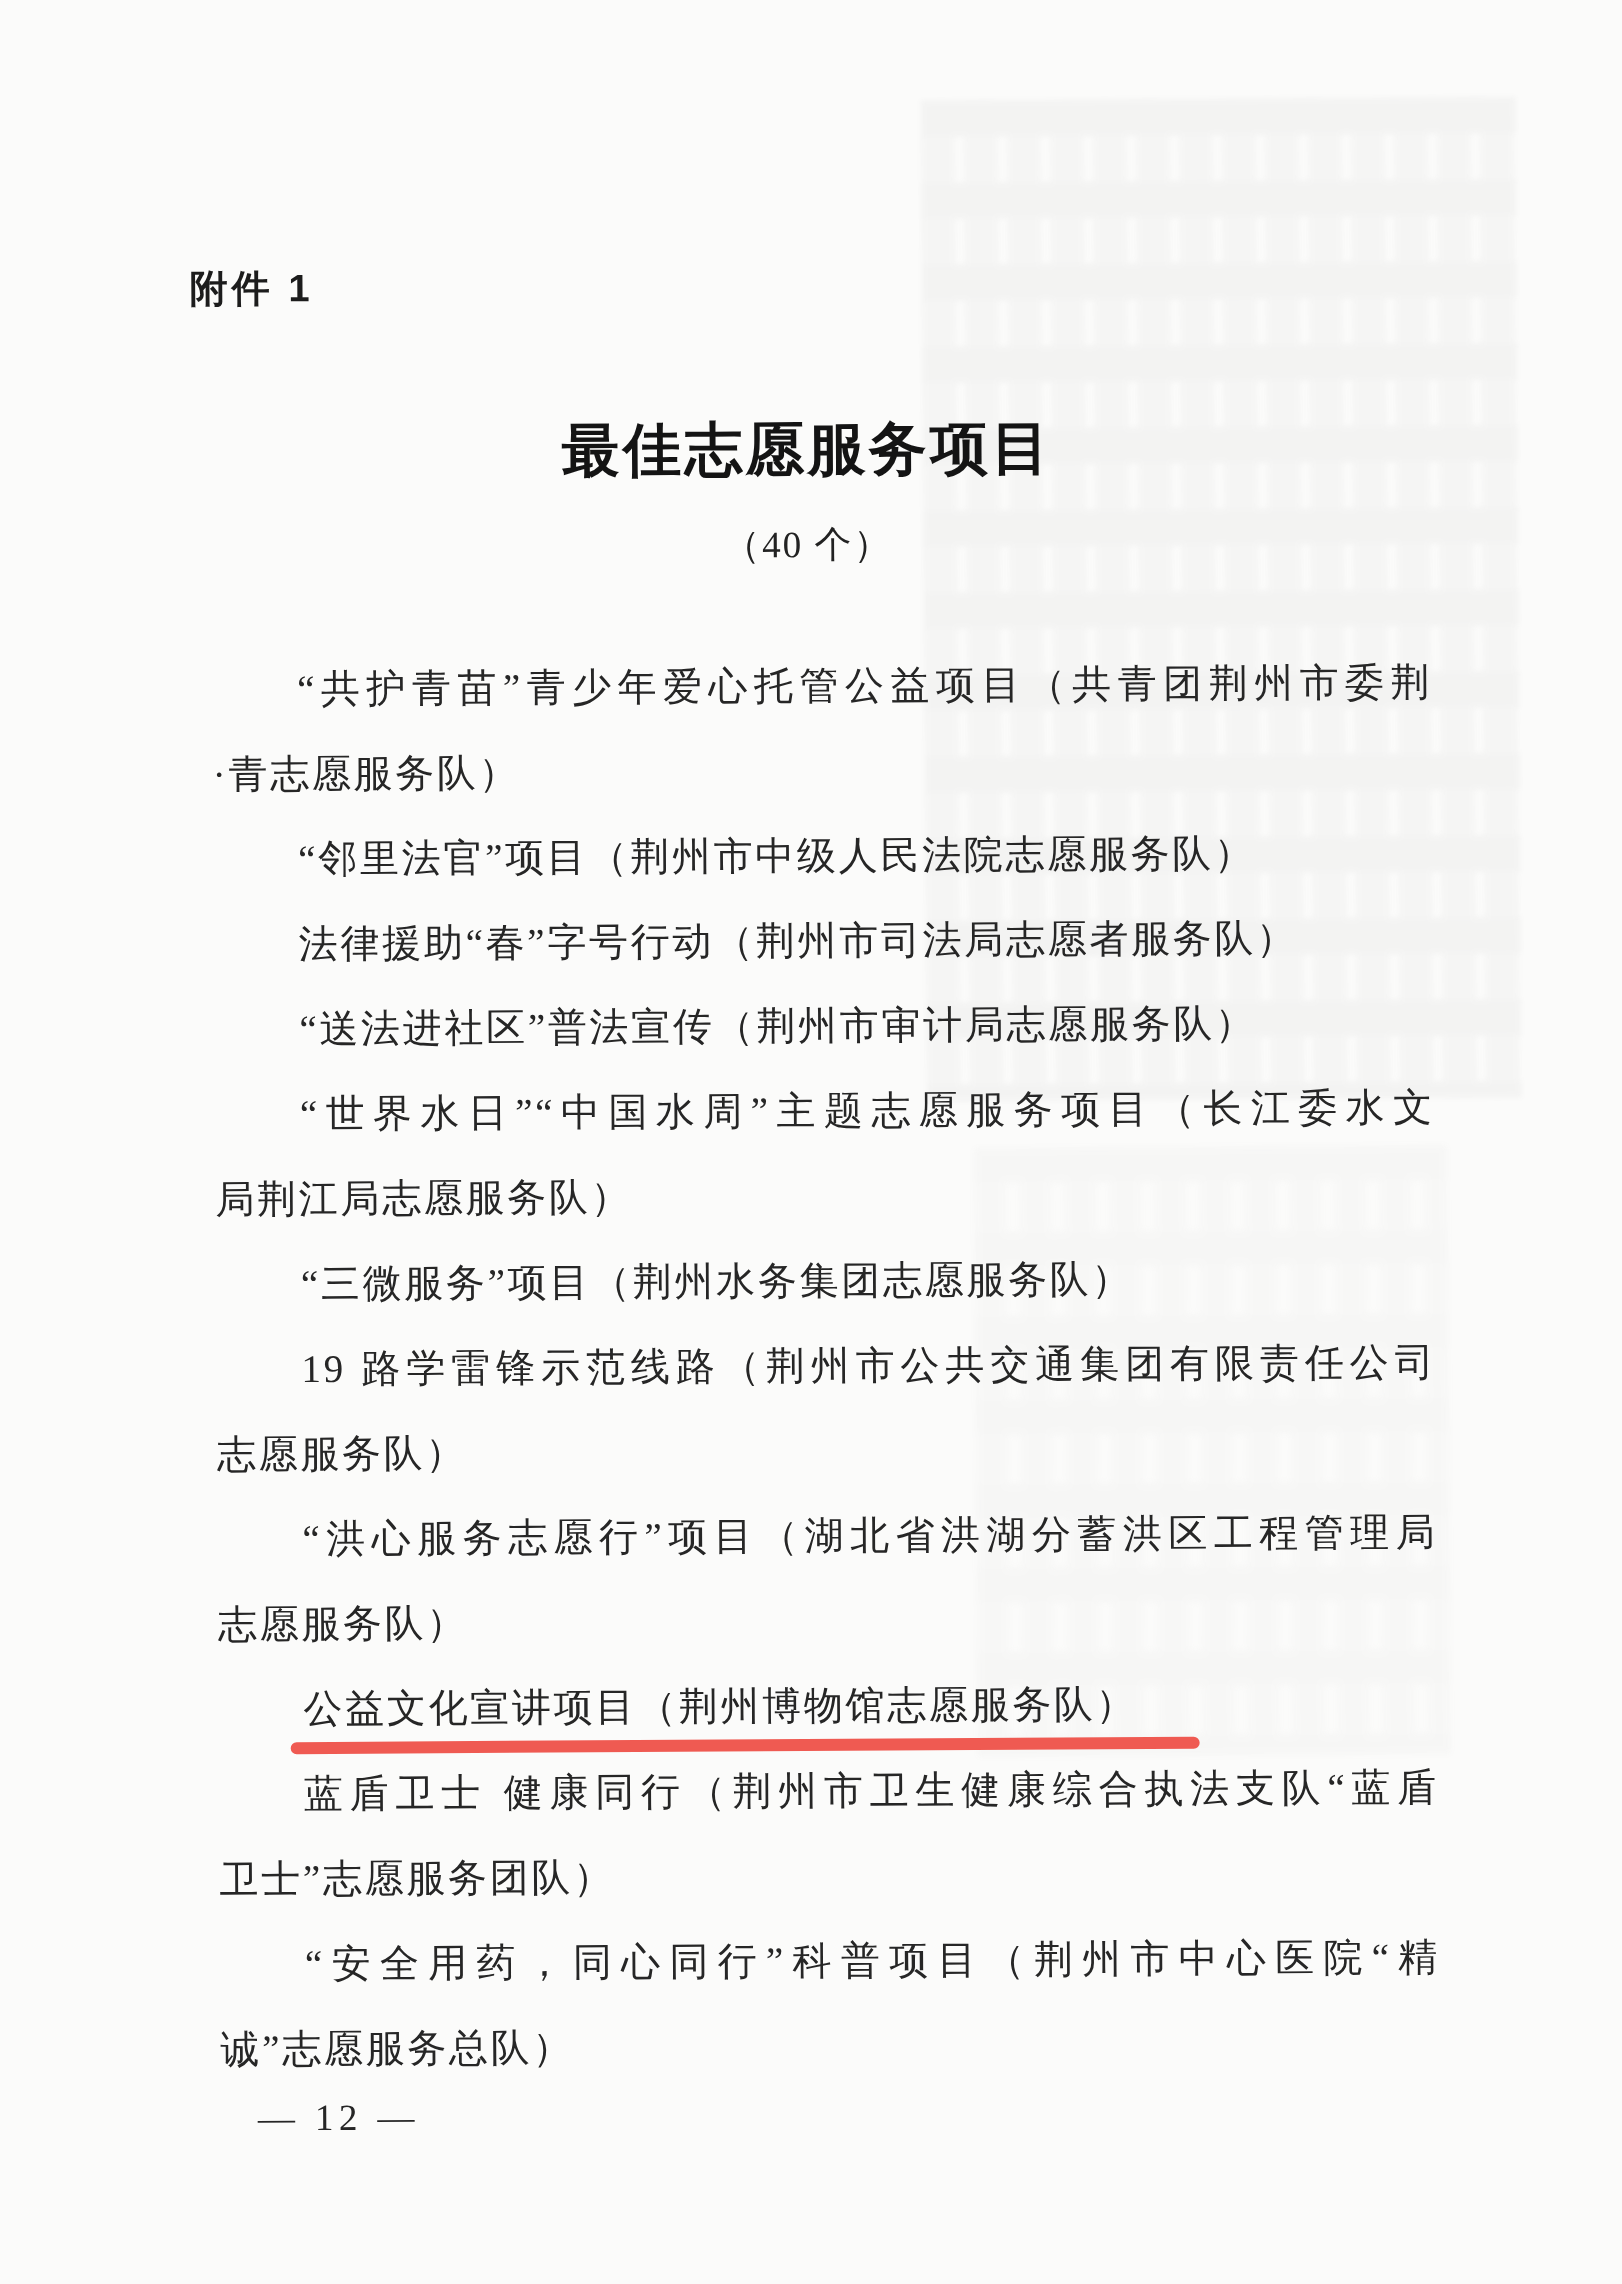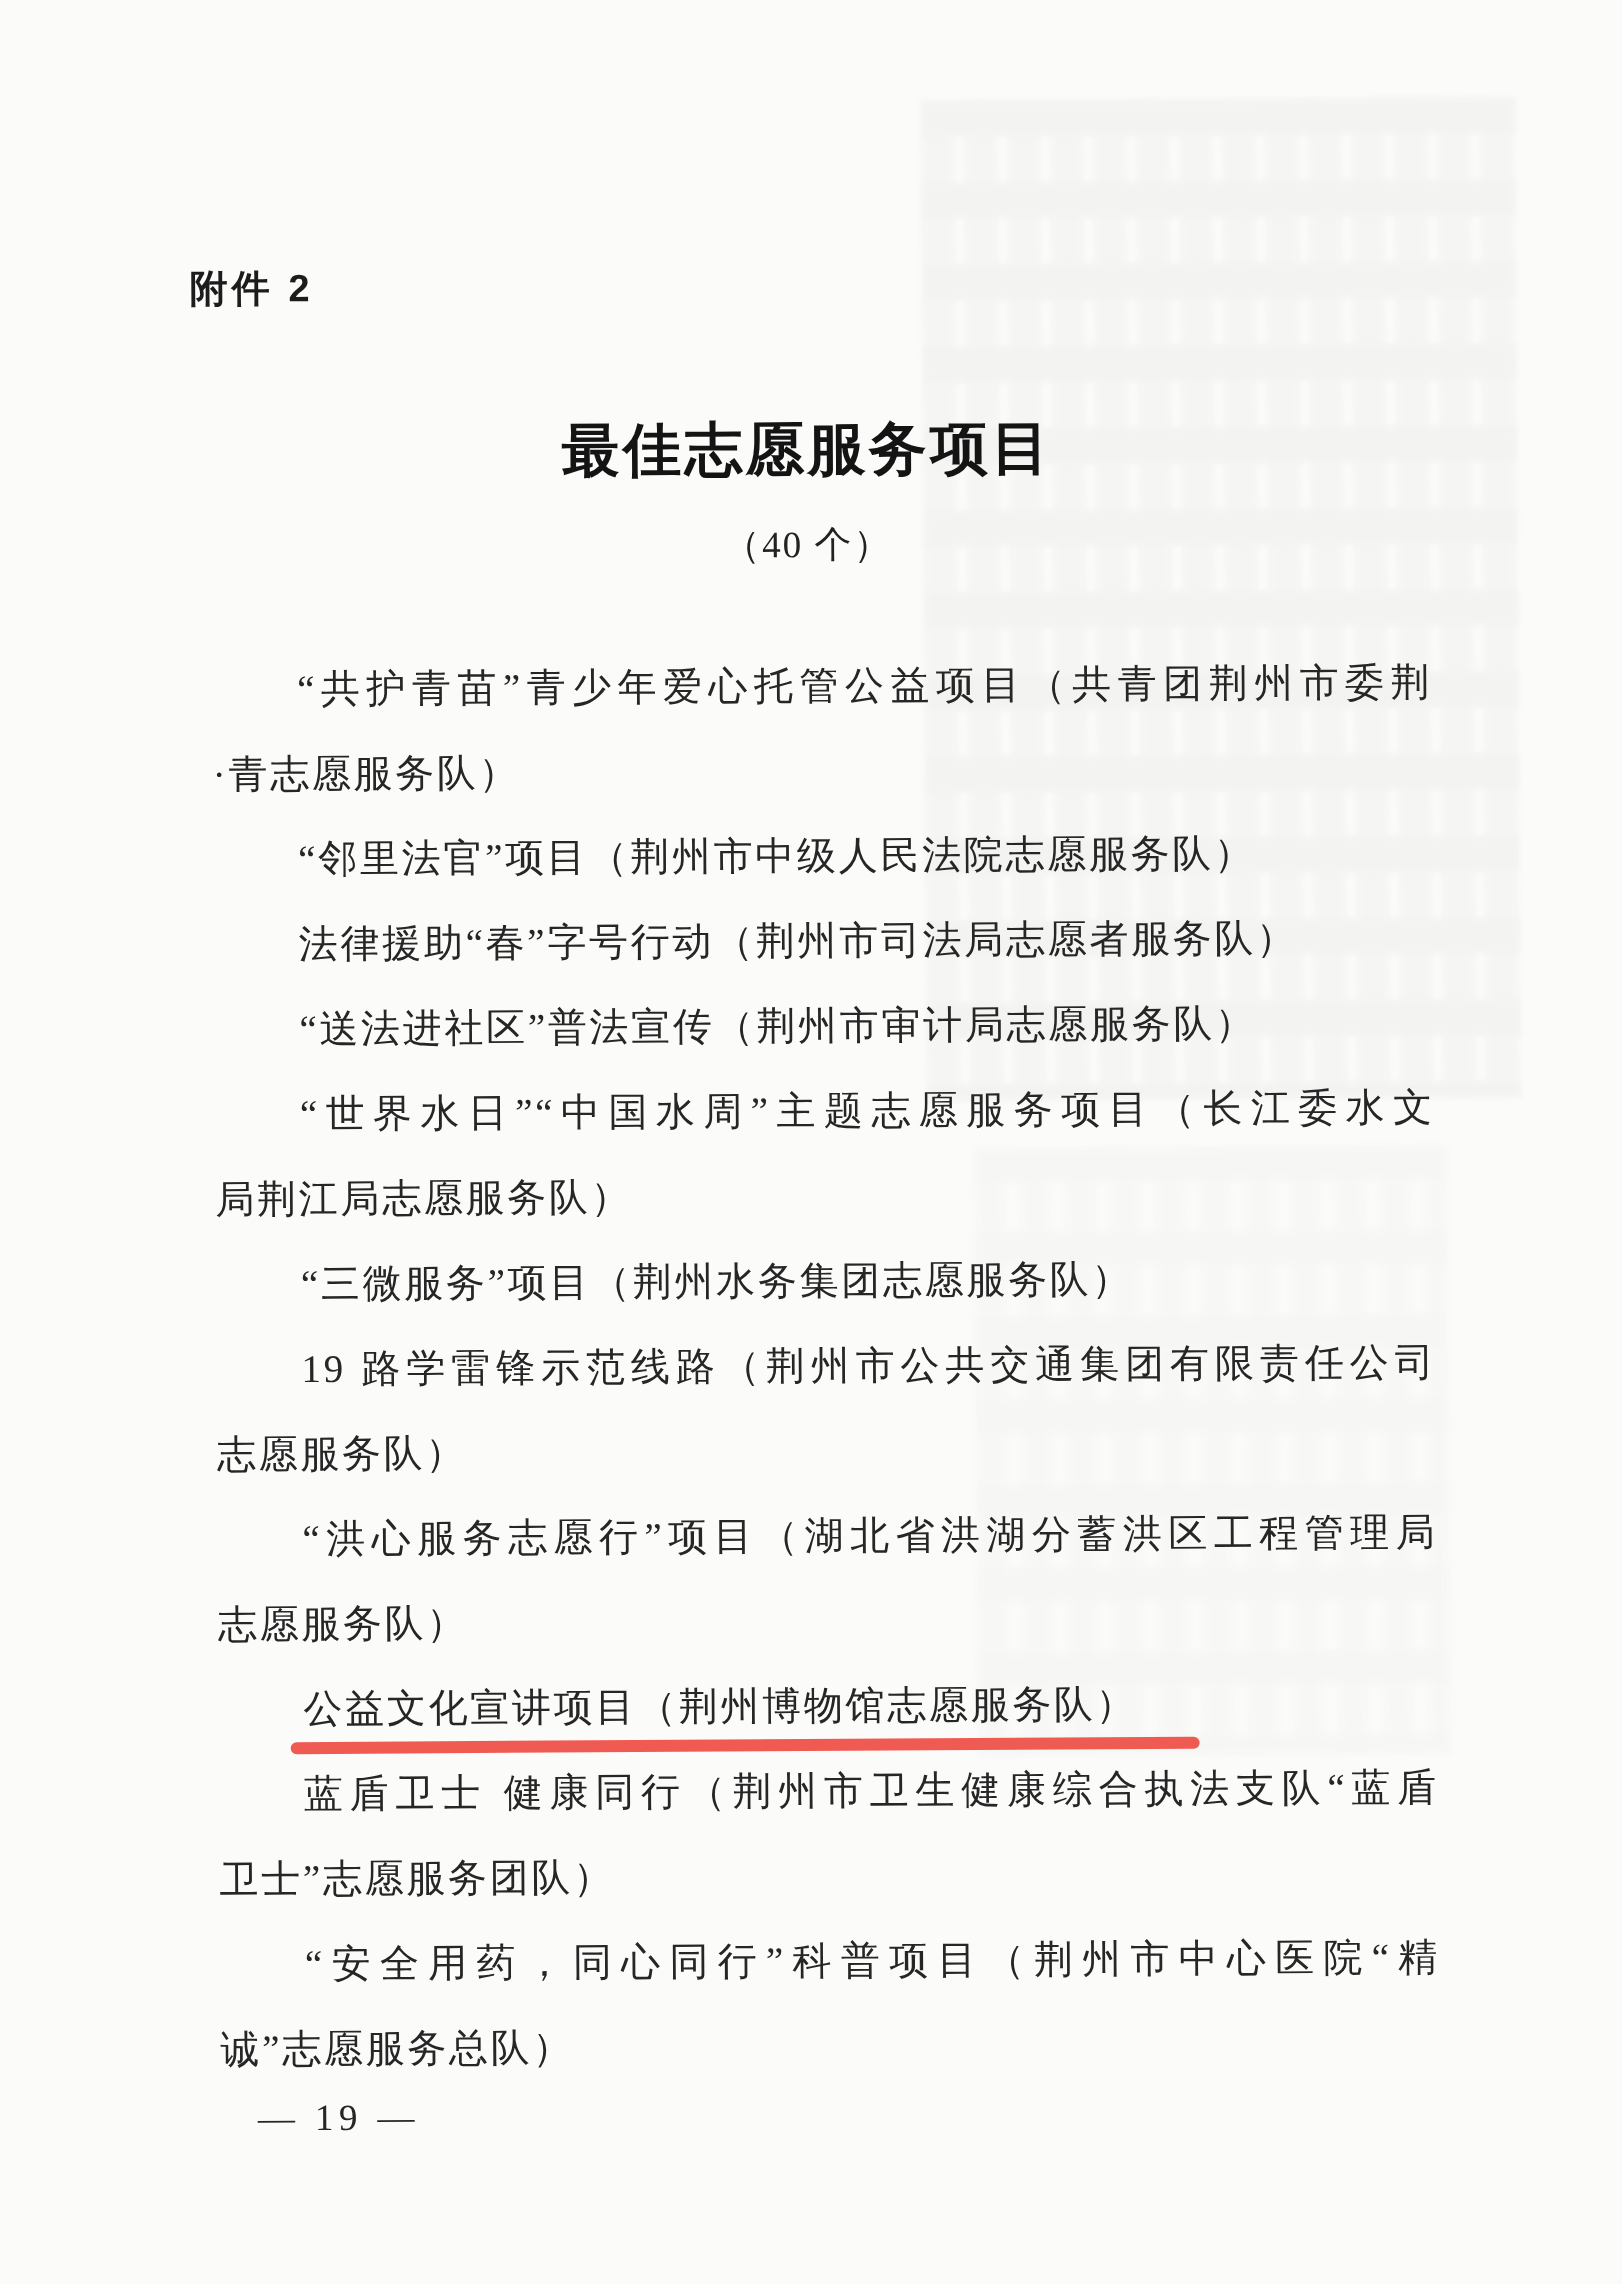--- a/index.html
+++ b/index.html
@@ -128,21 +128,21 @@
   }
 </style>
 </head>
 <body>
 
 <div class="sheet">
 
   <div class="ghost"></div>
   <div class="ghost2"></div>
 
-  <div class="attachment">附件 2</div>
+  <div class="attachment">附件 1</div>
 
   <div class="doc-title">最佳志愿服务项目</div>
 
   <div class="count-label">（40 个）</div>
 
   <div class="body-list">
 
   <div class="line indent fill">
       <span>“共护青苗”青少年爱心托管公益项目（共青团荆州市委荆</span>
     </div>
@@ -189,16 +189,16 @@
       <span>卫士”志愿服务团队）</span>
     </div>
       <div class="line indent fill">
       <span>“安全用药，同心同行”科普项目（荆州市中心医院“精</span>
     </div>
       <div class="line">
       <span>诚”志愿服务总队）</span>
     </div>
     </div>
 
-  <div class="page-footer">— 19 —</div>
+  <div class="page-footer">— 12 —</div>
 
 </div>
 
 
 </body></html>

